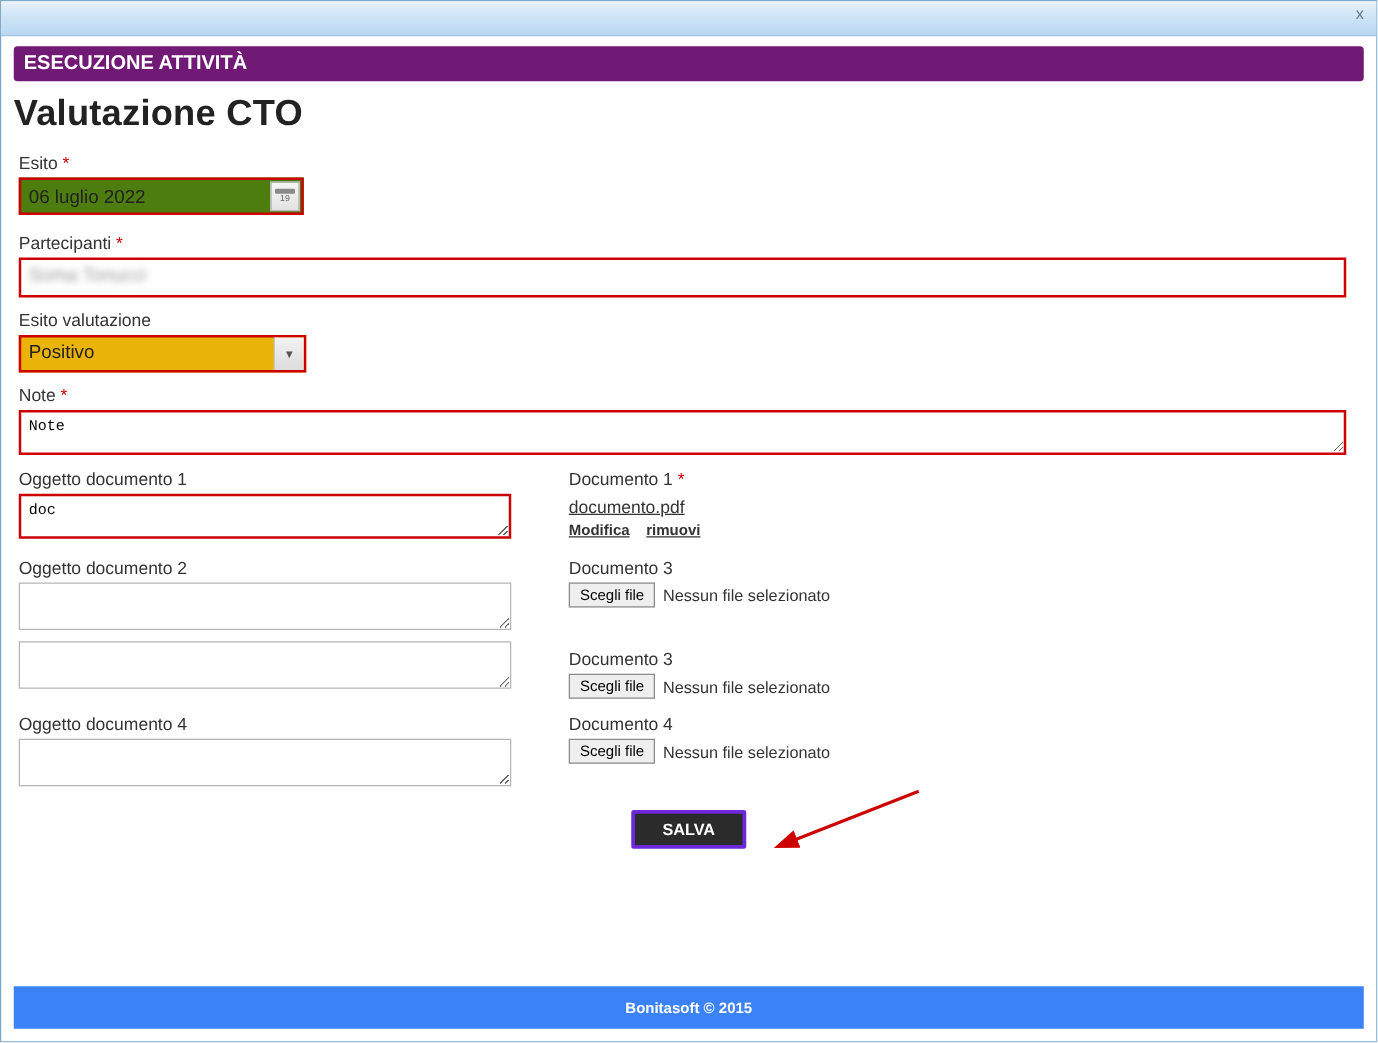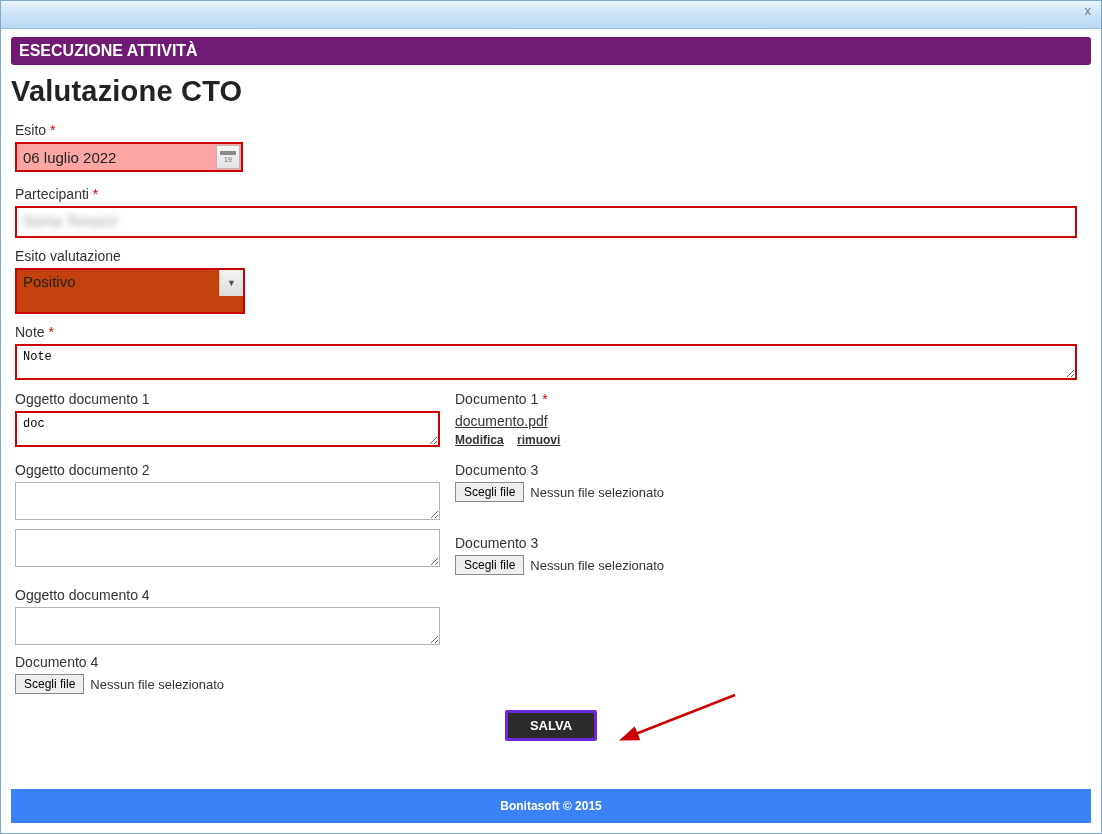--- a/index.html
+++ b/index.html
@@ -66,21 +66,21 @@
     display: inline-block;
     width: 228px;
   }
   .date-input {
     width: 228px;
     height: 30px;
     border: 2px solid #cc0000;
     padding: 2px 34px 2px 6px;
     font-size: 15px;
     color: #222;
-    background: #fca5a5;
+    background: #4d7c0f;
   }
   .cal-icon {
     position: absolute;
     right: 3px;
     top: 3px;
     width: 24px;
     height: 24px;
     border: 1px solid #b9b9b9;
     background: linear-gradient(to bottom,#f5f5f5,#e2e2e2);
     display: flex;
@@ -100,25 +100,25 @@
     font-size: 15px;
   }
   .partecipanti-input span { filter: blur(3px); }
   .select-wrap {
     position: relative;
     display: inline-block;
     width: 230px;
   }
   .select-box {
     width: 230px;
-    height: 46px;
+    height: 30px;
     border: 2px solid #cc0000;
     padding: 3px 30px 3px 6px;
     font-size: 15px;
-    background: #c2410c;
+    background: #eab308;
     color: #222;
     cursor: pointer;
   }
   .select-btn {
     position: absolute;
     right: 2px;
     top: 2px;
     width: 24px;
     height: 26px;
     background: linear-gradient(to bottom,#f3f3f3,#dcdcdc);
@@ -140,21 +140,21 @@
     resize: both;
   }
   .row-2col {
     display: flex;
     align-items: flex-start;
     margin-top: 2px;
   }
   .col-left { width: 440px; }
   .col-right { flex: 1; }
   .obj-area {
-    width: 425px;
+    width: 394px;
     height: 38px;
     border: 1px solid #b5b5b5;
     padding: 4px 6px;
     font-family: "Courier New", monospace;
     font-size: 12px;
     resize: both;
   }
   .obj-area.red { border: 2px solid #cc0000; height: 36px; }
   .doc-link {
     display: inline-block;
@@ -315,21 +315,21 @@
         <div class="col-right">
           <div class="field-label">Documento 3</div>
           <div class="file-row">
             <button class="file-btn">Scegli file</button>
             <span class="file-text">Nessun file selezionato</span>
           </div>
         </div>
       </div>
 
       
-      <div class="row-2col" style="margin-top:6px;flex-direction:column;">
+      <div class="row-2col" style="margin-top:6px;">
         <div class="col-left">
           <div class="field-label">Oggetto documento 4</div>
           <textarea class="obj-area" style=""></textarea>
         </div>
         <div class="col-right">
           <div class="field-label">Documento 4</div>
           <div class="file-row">
             <button class="file-btn">Scegli file</button>
             <span class="file-text">Nessun file selezionato</span>
           </div>

